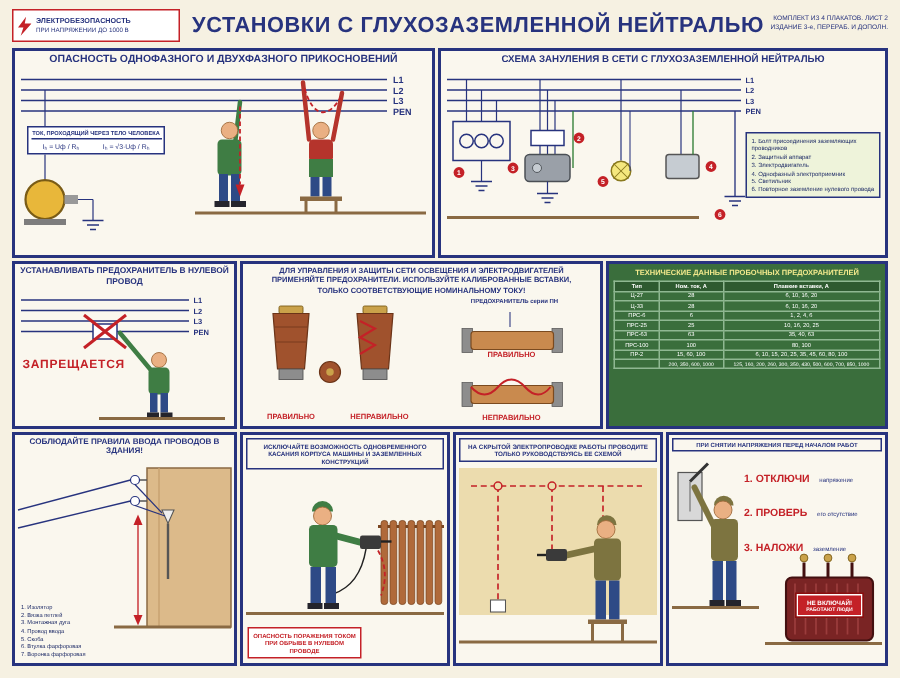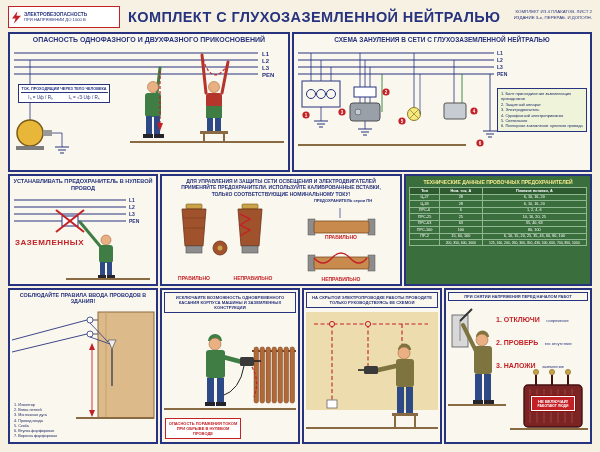--- a/index.html
+++ b/index.html
@@ -83,21 +83,21 @@
 
   <div class="badge">
     <svg width="9" height="15" viewBox="0 0 10 14">
       <polygon points="6,0 0,8 4,8 2,14 10,5 5,5" fill="#c42127"></polygon>
     </svg>
     <div class="badge-txt">
       <div class="b1">ЭЛЕКТРОБЕЗОПАСНОСТЬ</div>
       <div class="b2">ПРИ НАПРЯЖЕНИИ ДО 1000 В</div>
     </div>
   </div>
-  <div class="main-title">КОМПЛЕКТ С ГЛУХОЗАЗЕМЛЕННОЙ НЕЙТРАЛЬЮ</div>
+  <div class="main-title">УСТАНОВКИ С ГЛУХОЗАЗЕМЛЕННОЙ НЕЙТРАЛЬЮ</div>
   <div class="edition">
     <div>КОМПЛЕКТ ИЗ 4 ПЛАКАТОВ. ЛИСТ 2</div>
     <div>ИЗДАНИЕ 3-е, ПЕРЕРАБ. И ДОПОЛН.</div>
   </div>
 
   <section class="panel p-a">
     <div class="ptitle">ОПАСНОСТЬ ОДНОФАЗНОГО И ДВУХФАЗНОГО ПРИКОСНОВЕНИЙ</div>
     <svg width="278" height="122" viewBox="0 0 278 122">
       <g stroke="#27337e" stroke-width="1.1">
         <line x1="4" y1="8" x2="248" y2="8"></line>
@@ -265,21 +265,21 @@
         <line x1="90" y1="54" x2="70" y2="30" stroke="#3f7d44" stroke-width="3" stroke-linecap="round"></line>
         <circle cx="96" cy="48" r="5" fill="#eab083" stroke="#a06c3c" stroke-width="0.6"></circle>
         <rect x="89" y="53" width="14" height="18" rx="3" fill="#3f7d44"></rect>
         <rect x="90" y="70" width="5" height="13" fill="#2e4a86"></rect>
         <rect x="97" y="70" width="5" height="13" fill="#2e4a86"></rect>
         <rect x="88" y="83" width="8" height="3" fill="#24242c"></rect>
         <rect x="97" y="83" width="8" height="3" fill="#24242c"></rect>
       </g>
       <line x1="56" y1="87" x2="140" y2="87" stroke="#8a6a43" stroke-width="2"></line>
     </svg>
-    <div class="forbid">ЗАЗЕМЛЕННЫХ</div>
+    <div class="forbid">ЗАПРЕЩАЕТСЯ</div>
   </section>
 
   <section class="panel p-d">
     <div class="ptitle">
       <div>ДЛЯ УПРАВЛЕНИЯ И ЗАЩИТЫ СЕТИ ОСВЕЩЕНИЯ И ЭЛЕКТРОДВИГАТЕЛЕЙ</div>
       <div>ПРИМЕНЯЙТЕ ПРЕДОХРАНИТЕЛИ. ИСПОЛЬЗУЙТЕ КАЛИБРОВАННЫЕ ВСТАВКИ,</div>
       <div>ТОЛЬКО СООТВЕТСТВУЮЩИЕ НОМИНАЛЬНОМУ ТОКУ!</div>
     </div>
     <svg width="238" height="88" viewBox="0 0 238 88">
       <g>

